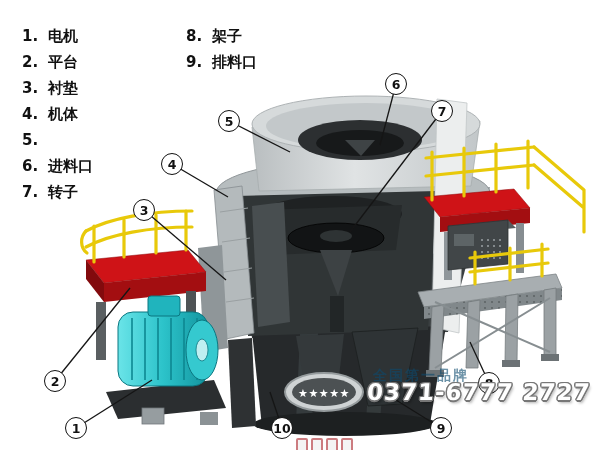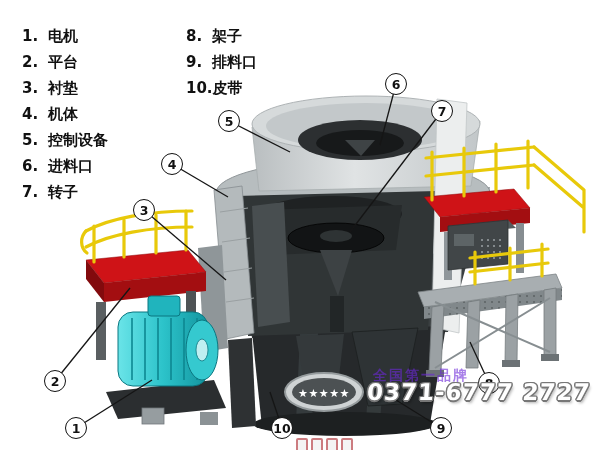--- a/index.html
+++ b/index.html
@@ -21,21 +21,21 @@
 
   #callout-layer { position:absolute; left:0; top:0; width:600px; height:450px; z-index:5; pointer-events:none; }
   .callout { position:absolute; width:22px; height:22px; border-radius:50%;
              background:#fff; border:1.6px solid #111; color:#111;
              font-size:12.5px; font-weight:600;
              display:flex; align-items:center; justify-content:center; }
 
   .watermark { position:absolute; left:283px; top:366px; width:310px; height:50px; z-index:7; }
   .wm-badge  { position:absolute; left:0; top:5px; }
   .wm-brand  { position:absolute; left:90px; top:1px; font-size:14px; letter-spacing:2px;
-               color:#6d28d9; opacity:.6; font-weight:600; }
+               color:#0c4a6e; opacity:.6; font-weight:600; }
   .wm-phone  { position:absolute; left:84px; top:13px; font-size:23px; font-weight:bold;
                color:#fff; letter-spacing:1px; transform:skewX(-4deg); white-space:nowrap;
                text-shadow:-1.5px 0 #777, 1.5px 0 #777, 0 -1.5px #777, 0 1.5px #777,
                            -1px -1px #777, 1px -1px #777, -1px 1px #777, 1px 1px #777,
                            2px 3px 3px rgba(0,0,0,.3); }
 
   .partial { position:absolute; left:296px; top:438px; z-index:7; display:flex; gap:3px; }
   .partial span { width:12px; height:14px; border:2px solid #c4666a; background:#f3f3f3;
                   border-radius:2px; opacity:.85; }
 </style>
@@ -224,43 +224,38 @@
       <div class="legend-item">
         <span class="num">3.</span>
         <span>衬垫</span>
       </div>
       <div class="legend-item">
         <span class="num">4.</span>
         <span>机体</span>
       </div>
       <div class="legend-item">
         <span class="num">5.</span>
-        <span>控制设备</span>
       </div>
       <div class="legend-item">
         <span class="num">6.</span>
         <span>进料口</span>
       </div>
       <div class="legend-item">
         <span class="num">7.</span>
         <span>转子</span>
       </div>
     </div>
   <div class="legend" id="legend-col2">
       <div class="legend-item">
         <span class="num">8.</span>
         <span>架子</span>
       </div>
       <div class="legend-item">
         <span class="num">9.</span>
         <span>排料口</span>
-      </div>
-      <div class="legend-item">
-        <span class="num">10.</span>
-        <span>皮带</span>
       </div>
     </div>
 
   <div class="watermark">
     <svg class="wm-badge" width="82" height="42" viewBox="0 0 82 42">
       <ellipse cx="41" cy="21" rx="39" ry="19" fill="#cfd3d4" stroke="#959b9d" stroke-width="2"></ellipse>
       <ellipse cx="41" cy="21" rx="32" ry="14" fill="#4c5153"></ellipse>
       <text x="41" y="25.5" text-anchor="middle" font-size="11" fill="#ffffff" letter-spacing="0.5">★★★★★</text>
     </svg>
     <div class="wm-brand">全国第一品牌</div>

